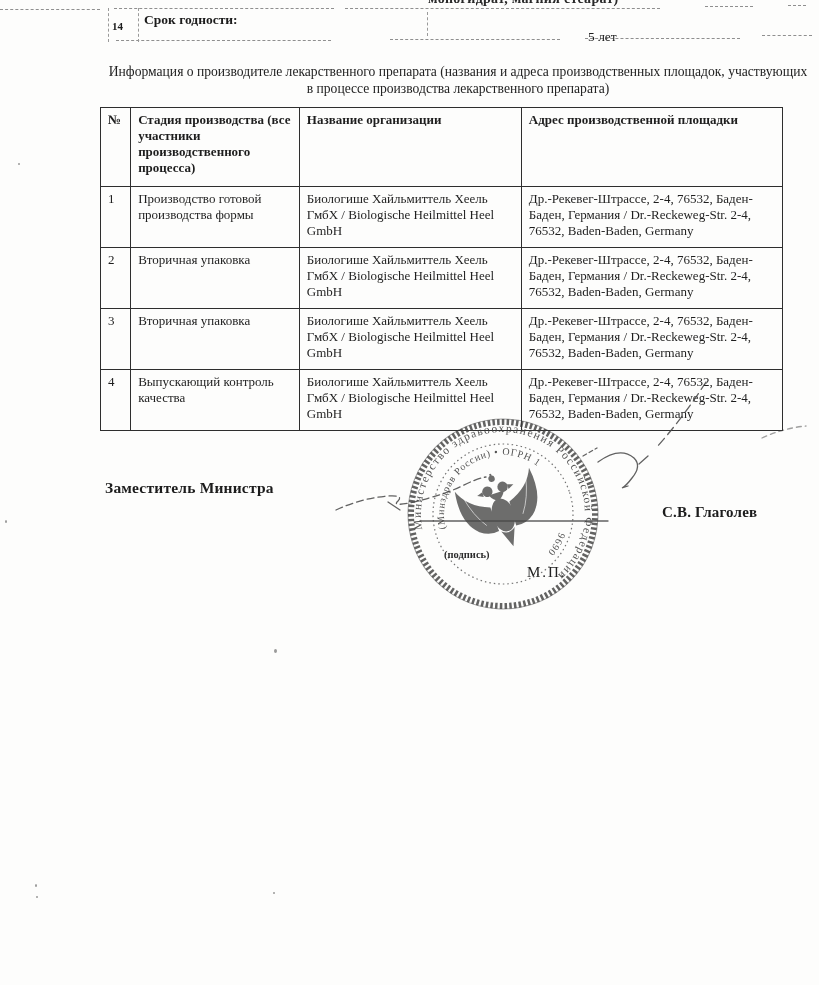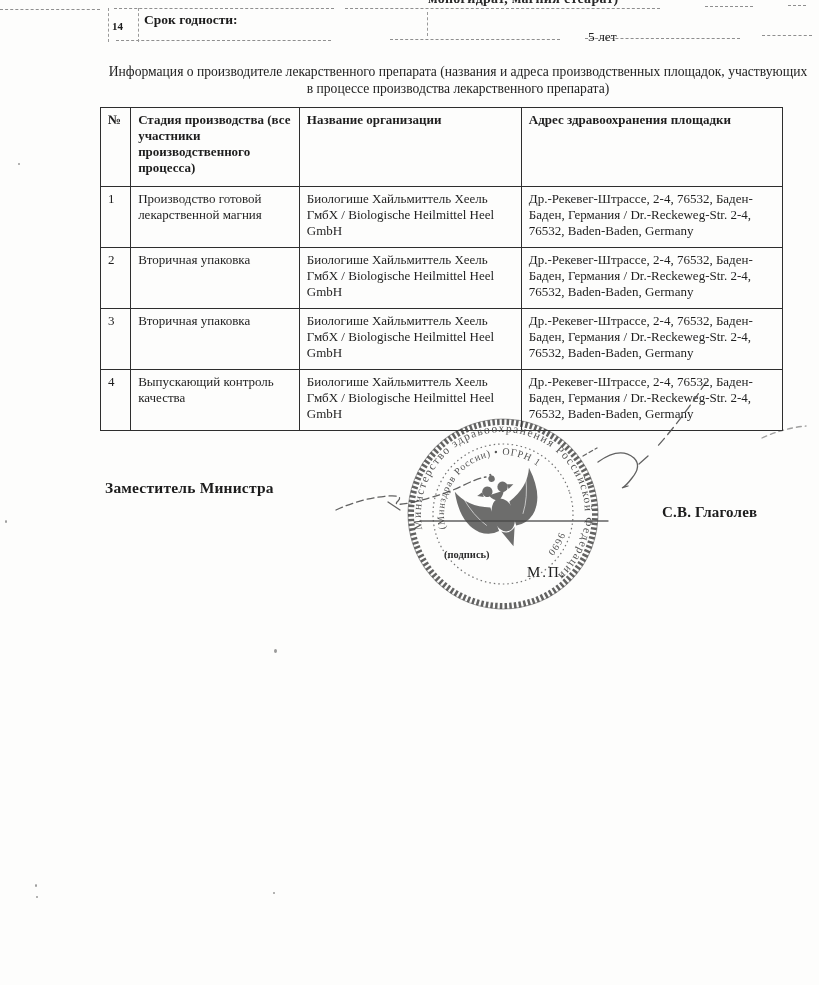--- a/index.html
+++ b/index.html
@@ -79,27 +79,27 @@
       <col class="col-num">
         <col class="col-stage">
         <col class="col-org">
         <col class="col-addr">
     </colgroup>
     <thead>
       <tr>
         <th>№</th>
         <th>Стадия производства (все участники производственного процесса)</th>
         <th>Название организации</th>
-        <th>Адрес здравоохранения площадки</th>
+        <th>Адрес производственной площадки</th>
       </tr>
     </thead>
     <tbody>
       <tr>
         <td>1</td>
-        <td>Производство готовой лекарственной магния</td>
+        <td>Производство готовой производства формы</td>
         <td>Биологише Хайльмиттель Хеель ГмбХ / Biologische Heilmittel Heel GmbH</td>
         <td>Др.-Рекевег-Штрассе, 2-4, 76532, Баден-Баден, Германия / Dr.-Reckeweg-Str. 2-4, 76532, Baden-Baden, Germany</td>
       </tr>
       <tr>
         <td>2</td>
         <td>Вторичная упаковка</td>
         <td>Биологише Хайльмиттель Хеель ГмбХ / Biologische Heilmittel Heel GmbH</td>
         <td>Др.-Рекевег-Штрассе, 2-4, 76532, Баден-Баден, Германия / Dr.-Reckeweg-Str. 2-4, 76532, Baden-Baden, Germany</td>
       </tr>
       <tr>

